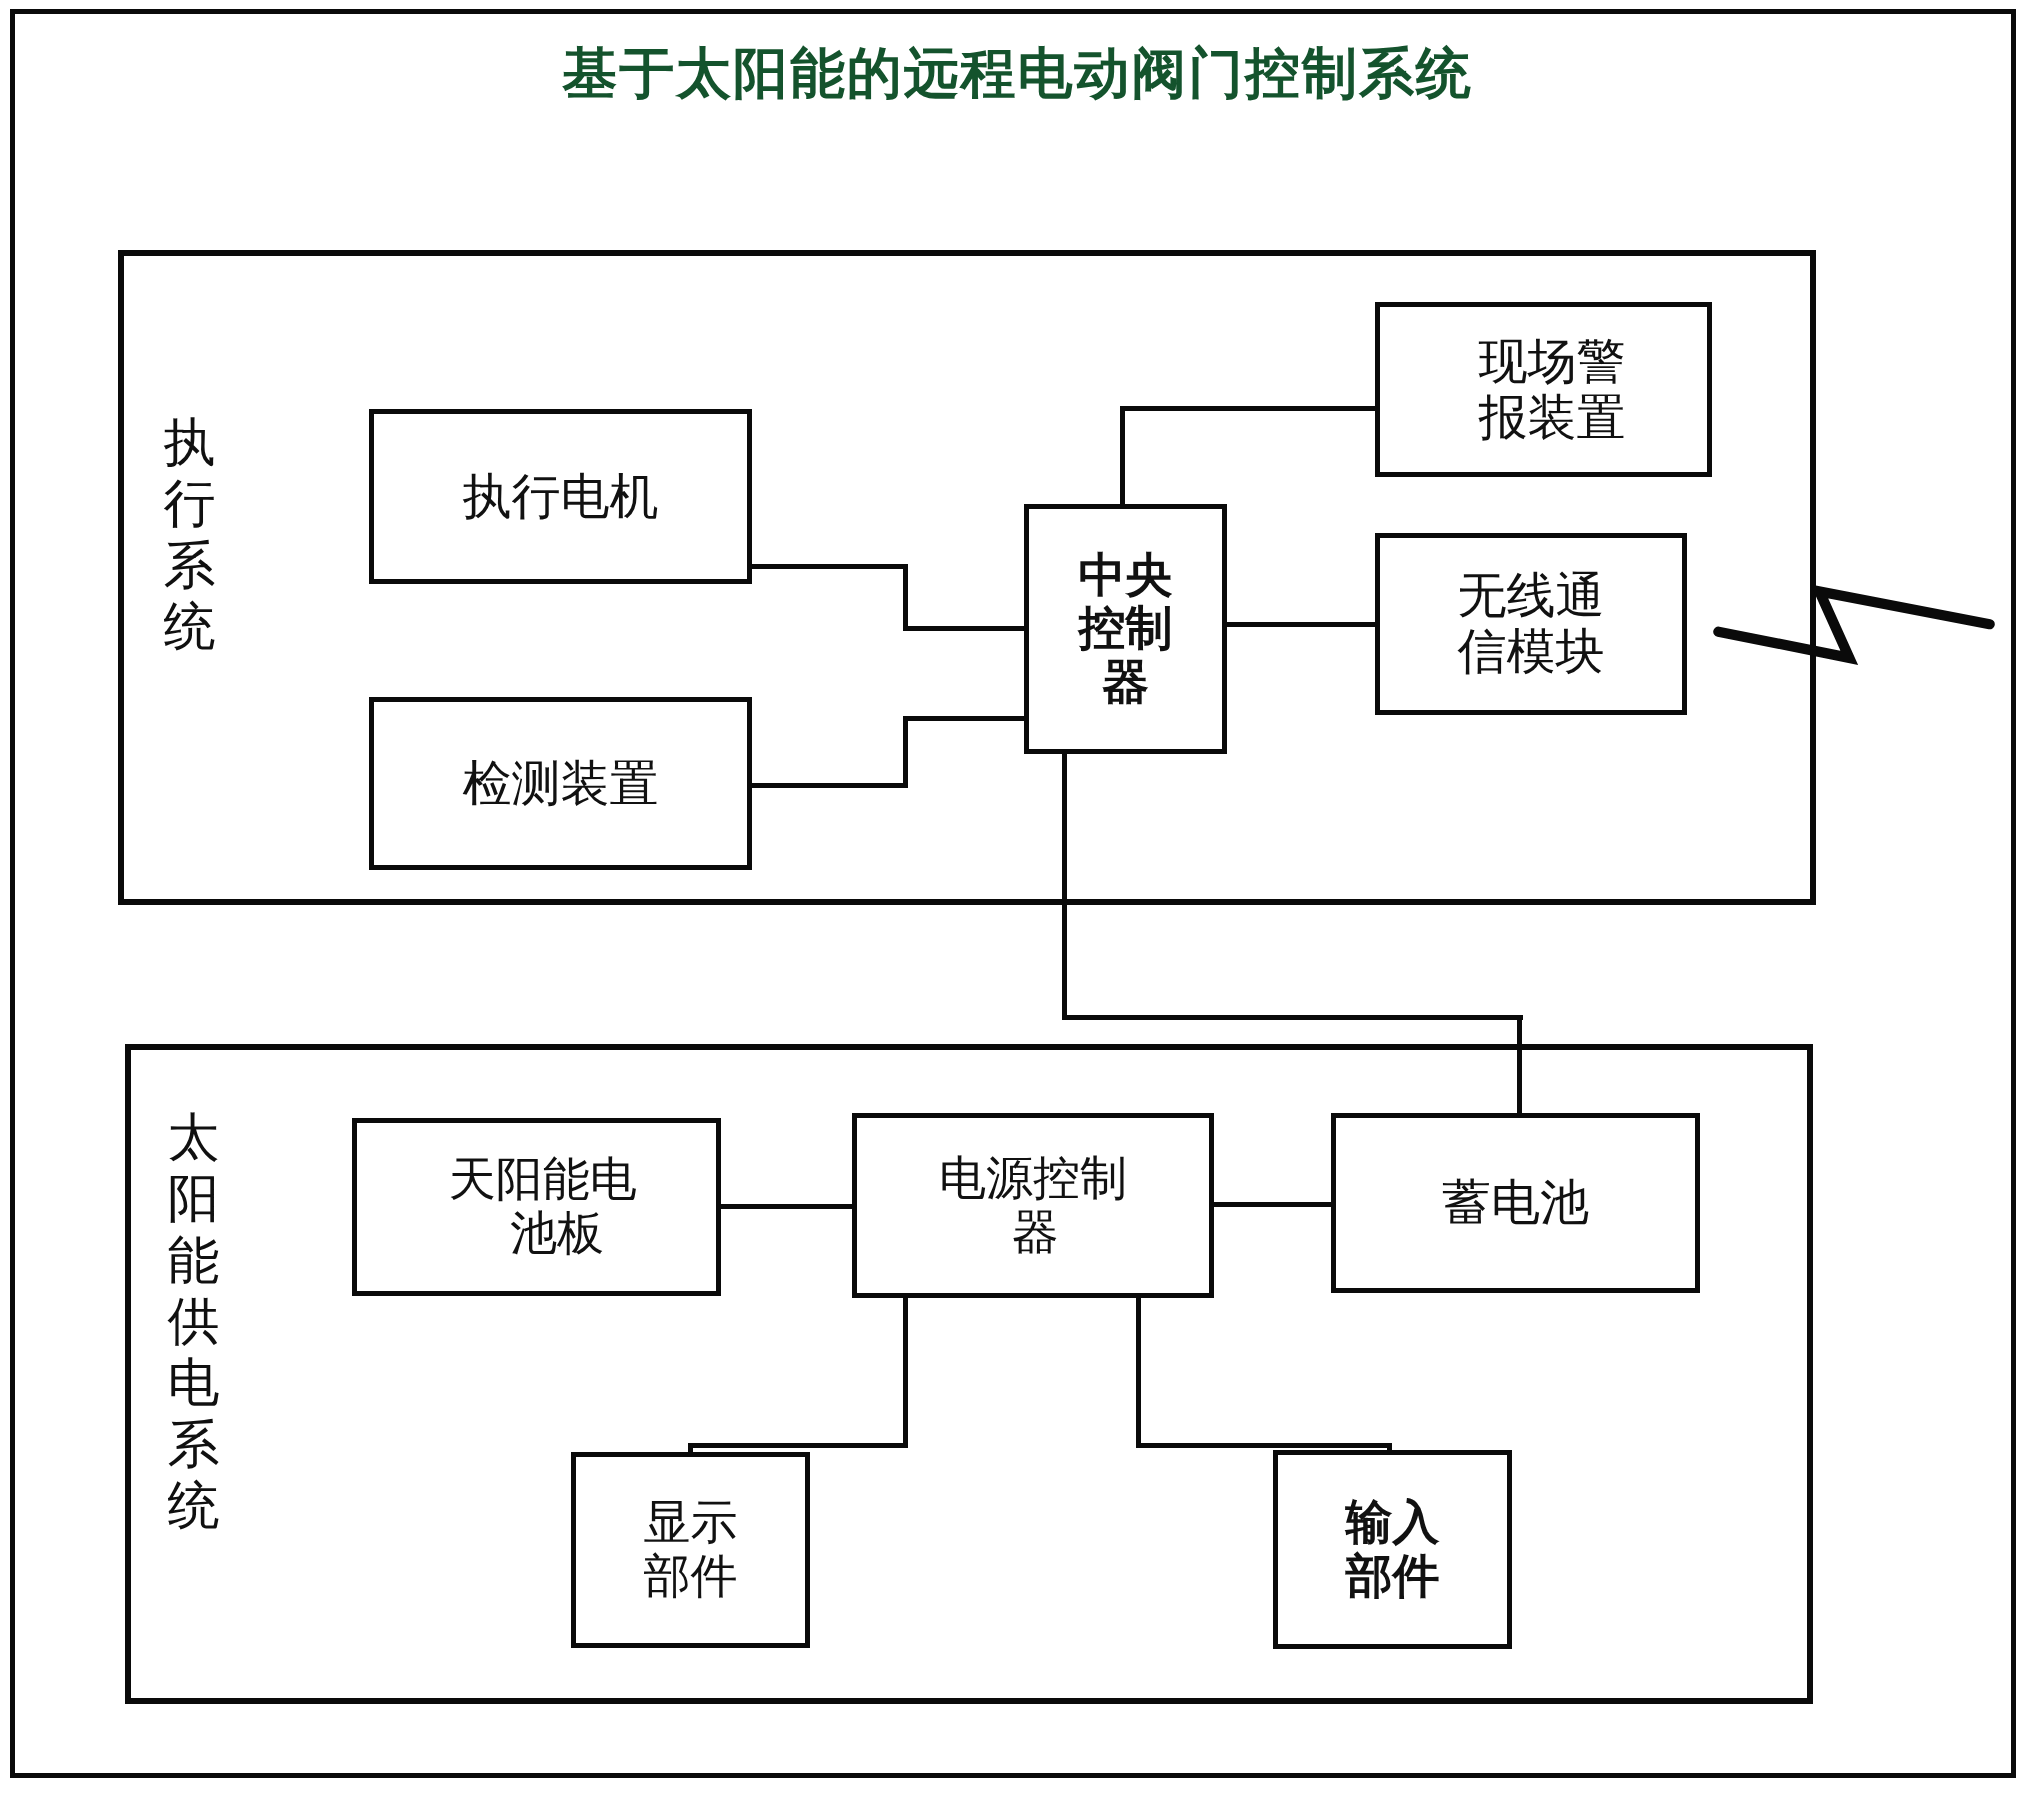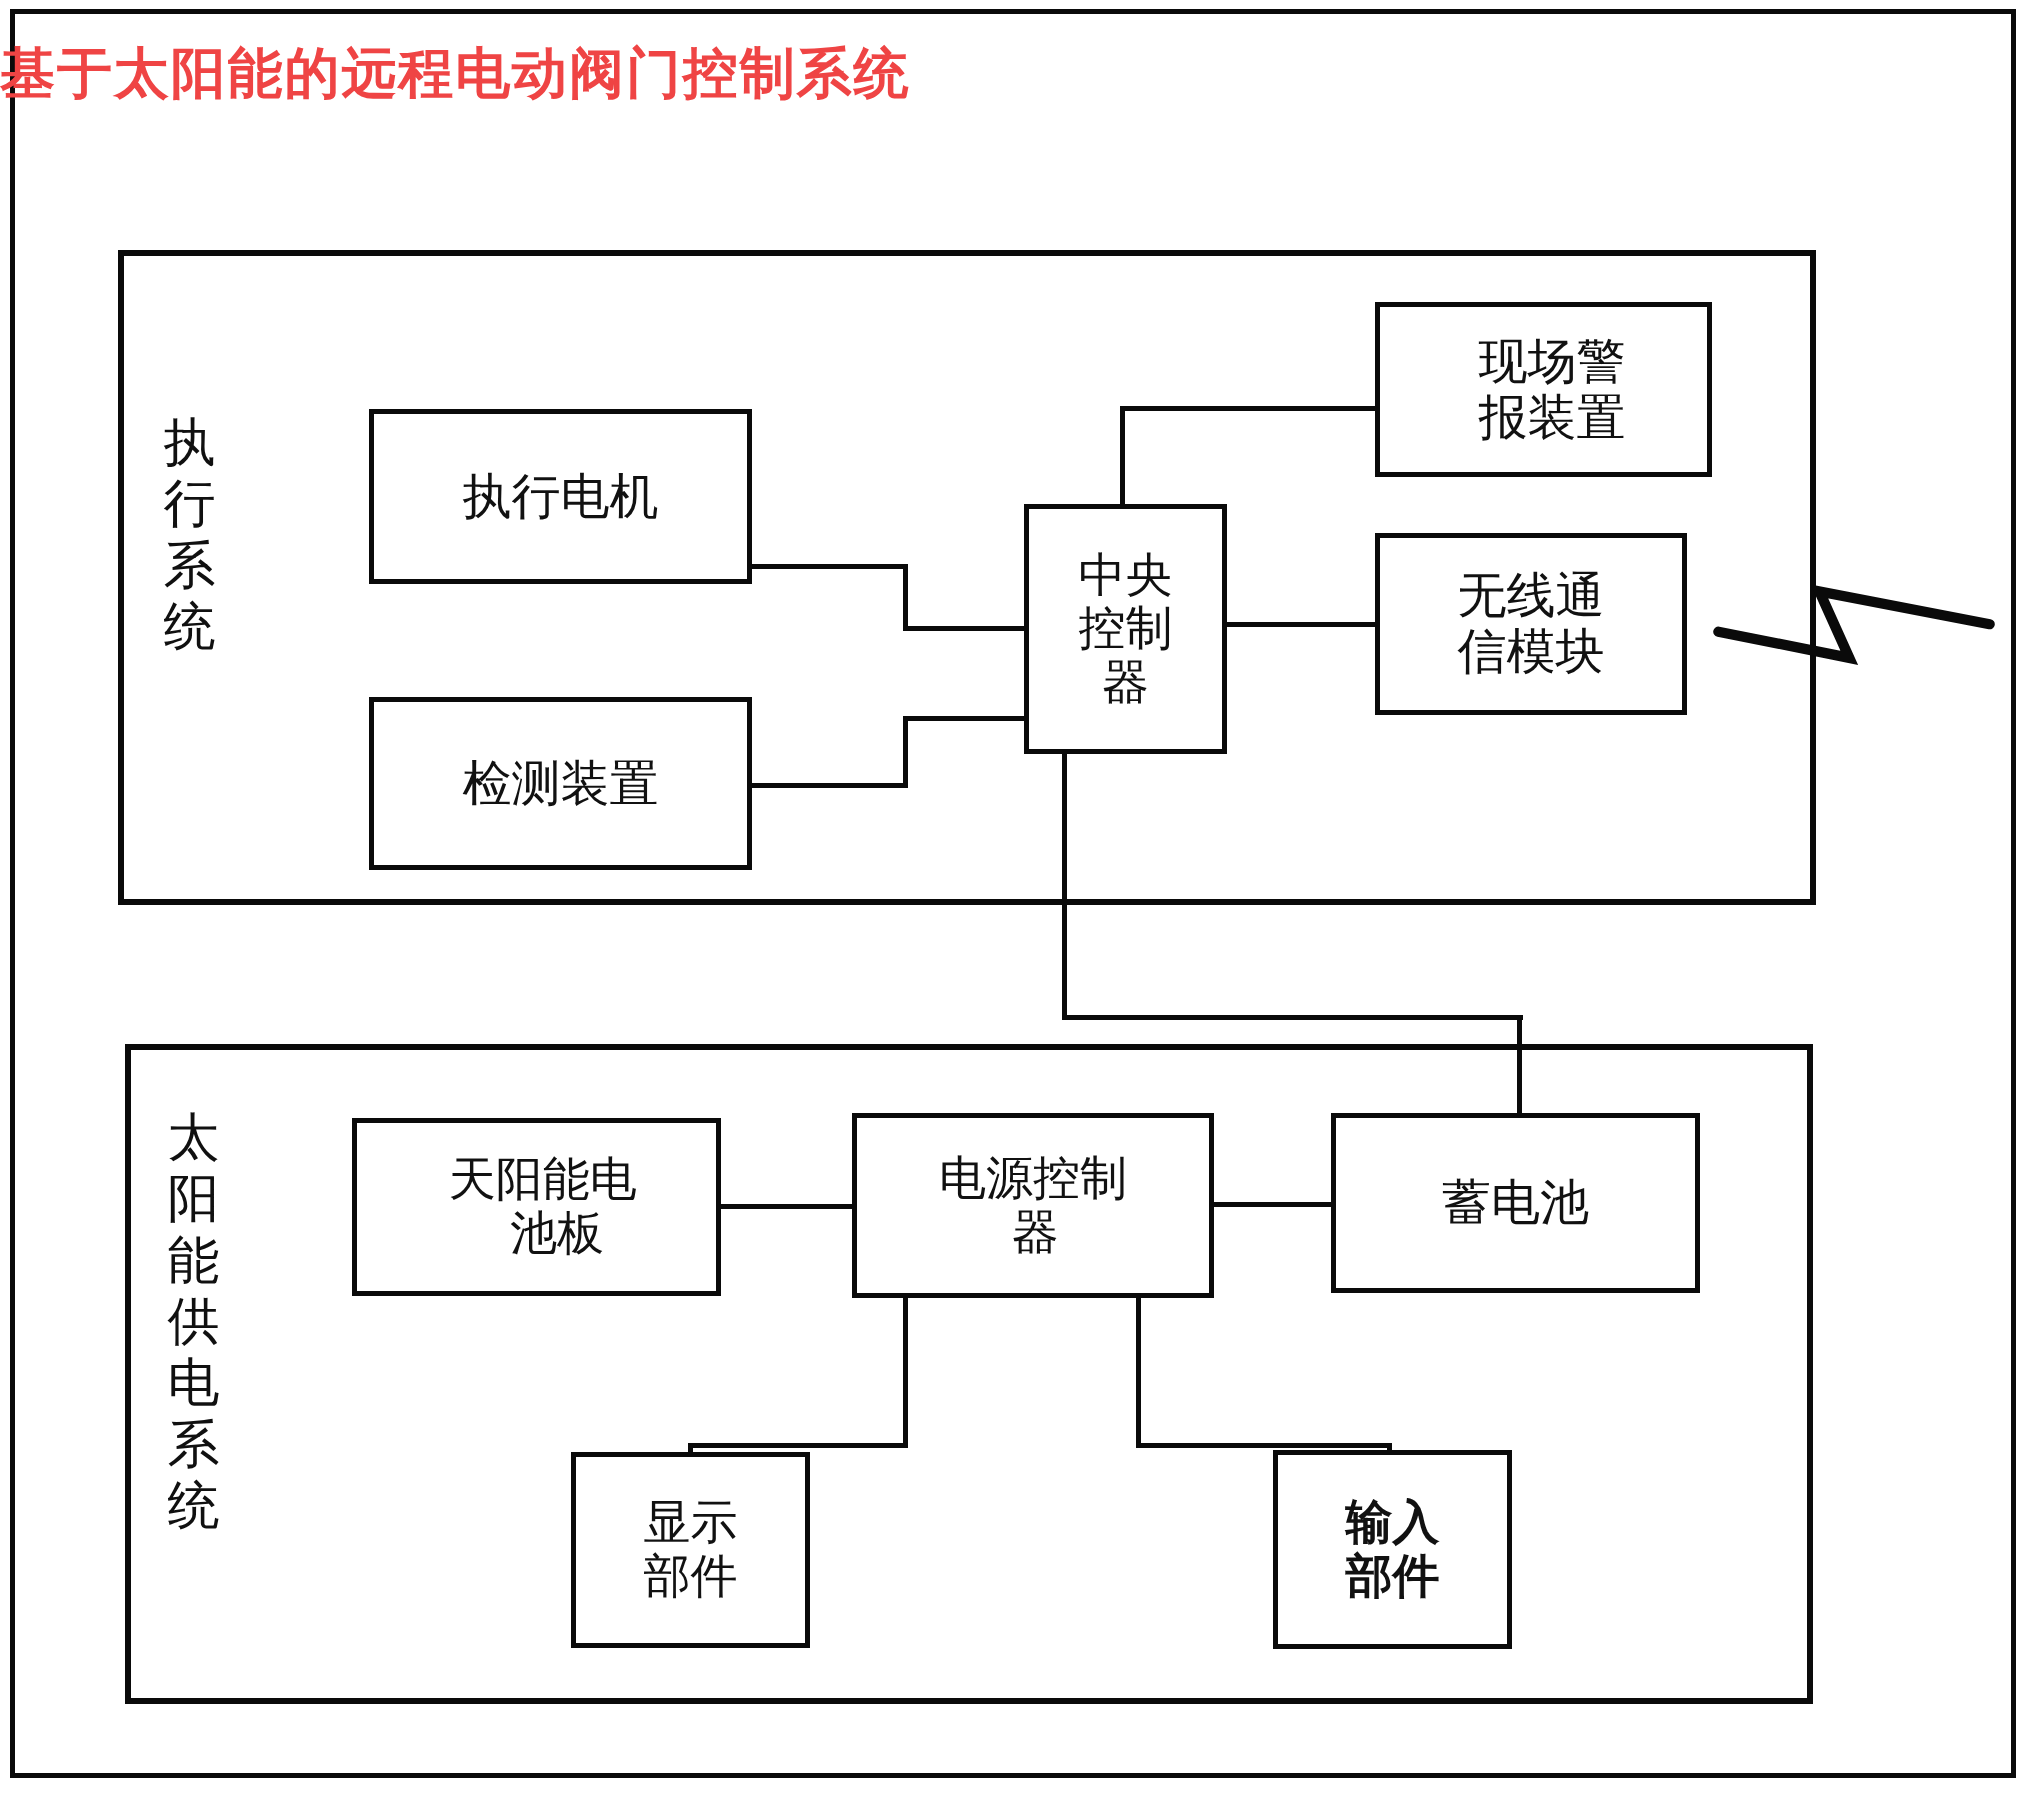--- a/index.html
+++ b/index.html
@@ -25,25 +25,25 @@
     border: 5.1px solid #0a0a0a;
     box-sizing: border-box;
   }
 
   
   #page-title {
     position: absolute;
     left: 0;
     top: 44px;
     width: 2035px;
-    text-align: left;
+    text-align: center;
     font-size: 55px;
     font-weight: 700;
     letter-spacing: 1.9px;
-    color: #ef4444;
+    color: #14532d;
     line-height: 1.1;
     white-space: nowrap;
   }
 
   
   .subsystem {
     position: absolute;
     border: 6px solid #0a0a0a;
     box-sizing: border-box;
     background: transparent;
@@ -93,21 +93,21 @@
     align-items: center;
     justify-content: center;
     color: #111111;
     line-height: 1.14;
     z-index: 6;
   }
   .node .ln { display: block; white-space: nowrap; }
 
   #node-motor        { left: 369px;  top: 409px;  width: 383px; height: 175px; font-size: 49px; }
   #node-detector     { left: 369px;  top: 697px; width: 383px; height: 173px; font-size: 49px; }
-  #node-controller   { left: 1024px; top: 504px; width: 203px; height: 250px; font-size: 47px; }
+  #node-controller   { left: 1024px; top: 504px; width: 203px; height: 250px; font-size: 47px; font-weight: bold; }
   #node-alarm        { left: 1375px; top: 302px;  width: 337px; height: 175px; font-size: 49px; padding-left: 17px; }
   #node-wireless     { left: 1375px; top: 533px; width: 312px; height: 182px; font-size: 49px; }
   #node-solar-panel  { left: 352px;  top: 1118px; width: 369px; height: 178px; font-size: 47px; padding-left: 17px; }
   #node-power-ctrl   { left: 852px; top: 1113px; width: 362px; height: 185px; font-size: 47px; }
   #node-battery      { left: 1331px; top: 1113px; width: 369px; height: 180px; font-size: 49px; }
   #node-display      { left: 571px; top: 1452px; width: 239px; height: 196px; font-size: 47px; }
   #node-input        { left: 1273px; top: 1450px; width: 239px; height: 199px; font-size: 47px; font-weight: bold; }
 
   
   #node-solar-panel .ln:first-child { margin-left: -4.7px; }

